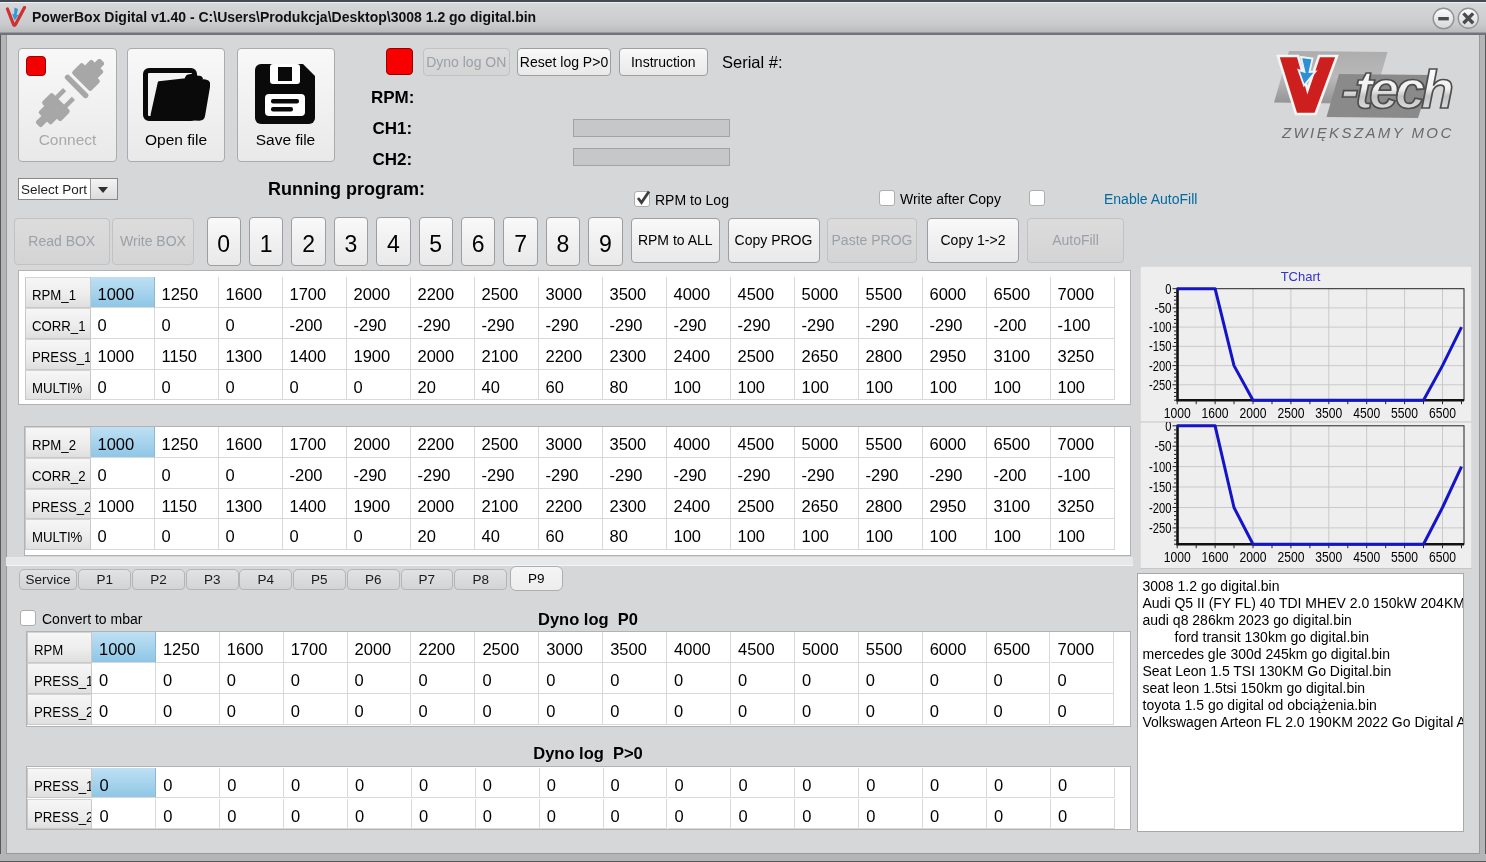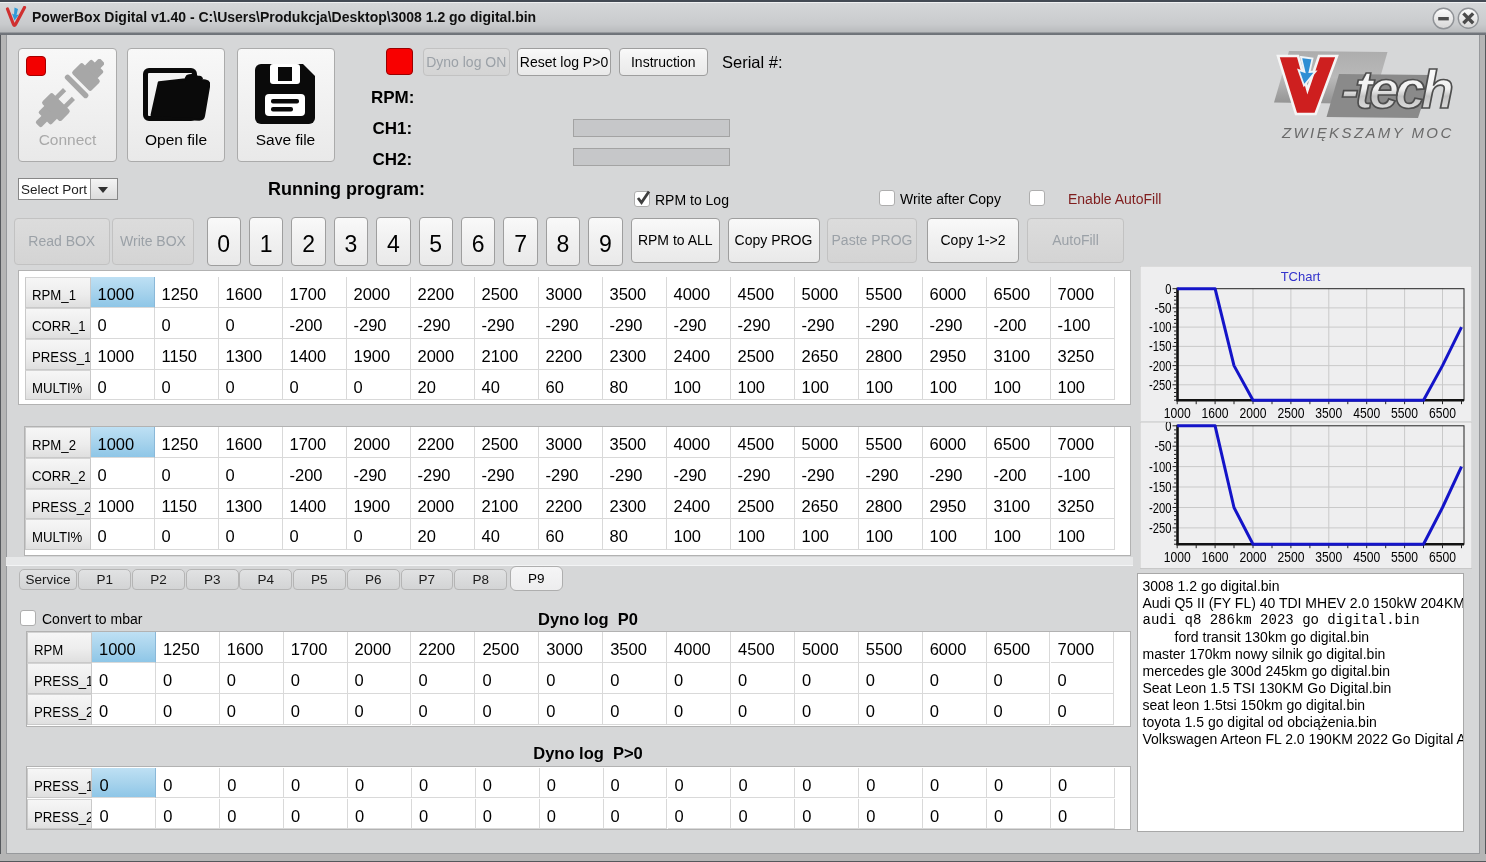--- a/index.html
+++ b/index.html
@@ -92,21 +92,21 @@
 <div style="position:absolute;left:268px;top:179px;font-size:18px;font-weight:bold;">Running program:</div>
 <div class="cb abs" style="left:633.5px;top:190.5px;">
     <svg width="20" height="18" viewBox="0 0 20 18" style="position:absolute;left:-1px;top:-3px">
       <path d="M4 9 L7.5 13.5 L15 2.5" fill="none" stroke="#3f3f3f" stroke-width="2.8"></path>
     </svg>
   </div>
 <div style="position:absolute;left:655px;top:191.5px;font-size:14px;color:#000;white-space:nowrap;">RPM to Log</div>
 <div class="cb abs" style="left:878.5px;top:189.5px;"></div>
 <div style="position:absolute;left:900px;top:190.5px;font-size:14px;color:#000;white-space:nowrap;">Write after Copy</div>
 <div class="cb abs" style="left:1028.5px;top:189.5px;"></div>
-<div style="position:absolute;left:1068px;top:190.5px;font-size:14px;color:#7f1d1d;white-space:nowrap;">Enable AutoFill</div>
+<div style="position:absolute;left:1104px;top:190.5px;font-size:14px;color:#0369a1;white-space:nowrap;">Enable AutoFill</div>
 <svg class="abs" style="left:1270px;top:46px" width="200" height="78" viewBox="0 0 200 78">
 <defs>
 <linearGradient id="pg" x1="0" y1="0" x2="0" y2="1">
  <stop offset="0" stop-color="#adadad"></stop>
         <stop offset="0.5" stop-color="#b9b9b9"></stop>
         <stop offset="1" stop-color="#939393"></stop>
       </linearGradient>
 <linearGradient id="chrome" x1="0" y1="0" x2="0" y2="1">
  <stop offset="0" stop-color="#ffffff"></stop>
         <stop offset="0.5" stop-color="#f0f0f0"></stop>
@@ -533,20 +533,19 @@
     <text x="137.4" y="139.7" font-size="14px" fill="#000" textLength="27" lengthAdjust="spacingAndGlyphs" font-family="Liberation Sans">2500</text>
     <text x="175.3" y="139.7" font-size="14px" fill="#000" textLength="27" lengthAdjust="spacingAndGlyphs" font-family="Liberation Sans">3500</text>
     <text x="213.2" y="139.7" font-size="14px" fill="#000" textLength="27" lengthAdjust="spacingAndGlyphs" font-family="Liberation Sans">4500</text>
     <text x="251.1" y="139.7" font-size="14px" fill="#000" textLength="27" lengthAdjust="spacingAndGlyphs" font-family="Liberation Sans">5500</text>
     <text x="289.0" y="139.7" font-size="14px" fill="#000" textLength="27" lengthAdjust="spacingAndGlyphs" font-family="Liberation Sans">6500</text>
     <polyline points="37.2,3.8 56.2,3.8 75.1,3.8 94.0,85.5 113.0,122.2 132.0,122.2 150.9,122.2 169.9,122.2 188.8,122.2 207.8,122.2 226.7,122.2 245.7,122.2 264.6,122.2 283.5,122.2 302.5,85.5 321.5,44.6" fill="none" stroke="#1414c8" stroke-width="3" stroke-linejoin="round"></polyline>
   </svg>
 <div style="position:absolute;left:1137px;top:573.3px;width:326.5px;height:259.2px;background:#fff;border:1px solid #a8a8a8;overflow:hidden;font-size:14px;color:#000;padding:4px 0 0 4.5px;white-space:nowrap;">
     <div style="height:16.95px;line-height:16.95px;">3008 1.2 go digital.bin</div>
     <div style="height:16.95px;line-height:16.95px;">Audi Q5 II (FY FL) 40 TDI MHEV 2.0 150kW 204KM (2</div>
-    <div style="height:16.95px;line-height:16.95px;font-family:Liberation Mono, monospace;">audi q8 286km 2023 go digital.bin</div>
+    <div style="height:16.95px;line-height:16.95px;">audi q8 286km 2023 go digital.bin</div>
     <div style="height:16.95px;line-height:16.95px;margin-left:32px;">ford transit 130km go digital.bin</div>
-    <div style="height:16.95px;line-height:16.95px;">master 170km nowy silnik go digital.bin</div>
     <div style="height:16.95px;line-height:16.95px;">mercedes gle 300d 245km go digital.bin</div>
     <div style="height:16.95px;line-height:16.95px;">Seat Leon 1.5 TSI 130KM Go Digital.bin</div>
     <div style="height:16.95px;line-height:16.95px;">seat leon 1.5tsi 150km go digital.bin</div>
     <div style="height:16.95px;line-height:16.95px;">toyota 1.5 go digital od obciążenia.bin</div>
     <div style="height:16.95px;line-height:16.95px;">Volkswagen Arteon FL 2.0 190KM 2022 Go Digital Aut</div>
   </div>
 </body></html>

